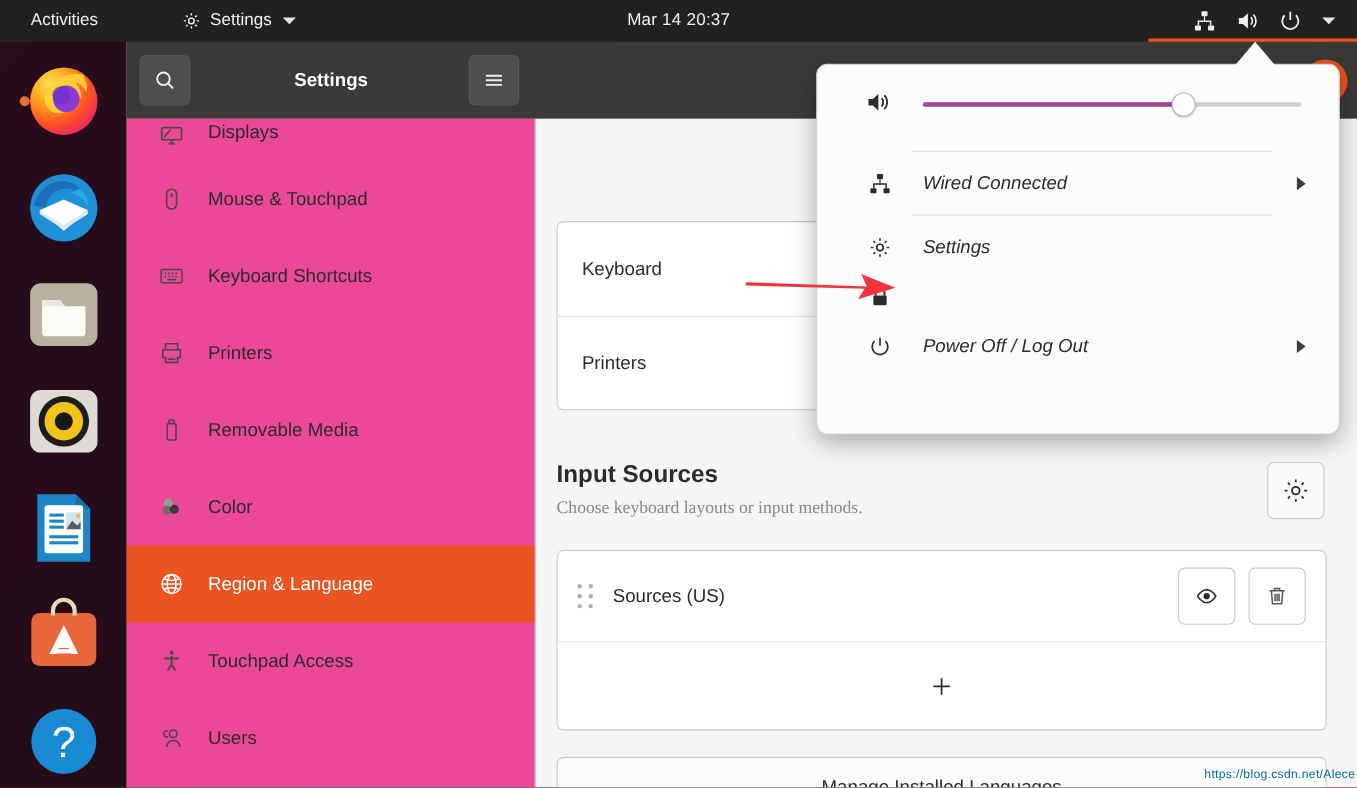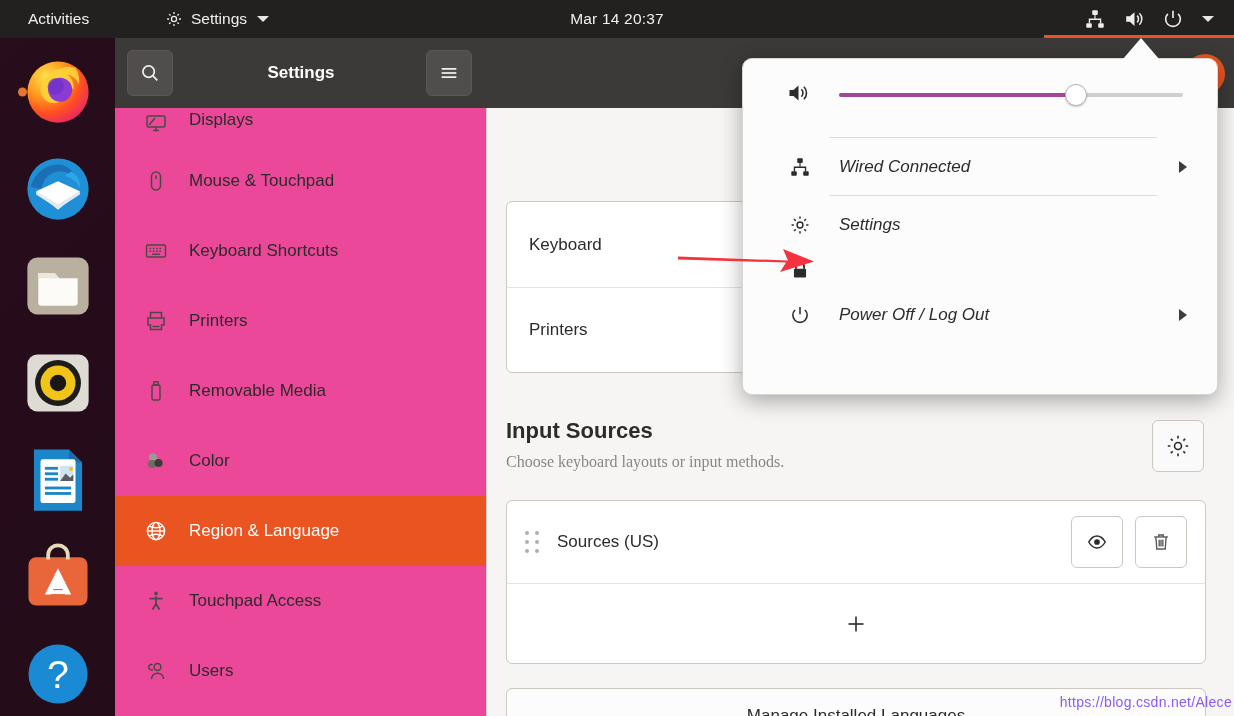--- a/index.html
+++ b/index.html
@@ -151,21 +151,21 @@
   }
   .manage-btn {
     position: absolute; left: 18px; top: 580px; width: 700px; height: 56px;
     background: #fcfcfc; border: 1px solid #cdc7c2; border-radius: 6px;
     display: flex; align-items: center; justify-content: center;
     font-size: 17px; color: #2b2b2b;
   }
 
   .watermark {
     position: absolute; right: 2px; bottom: 6px;
-    font-size: 14px; color: #8b5cf6; letter-spacing: .3px; z-index: 25;
+    font-size: 11px; color: #0369a1; letter-spacing: .3px; z-index: 25;
     pointer-events: none;
   }
 
   
   .sysmenu {
     position: absolute; left: 742px; top: 58px; width: 476px; height: 337px;
     background: #fcfcfc; border: 1px solid #d8d4d0; border-radius: 10px;
     box-shadow: 0 6px 22px rgba(0,0,0,0.32); z-index: 50;
   }
   .sysmenu-arrow {

